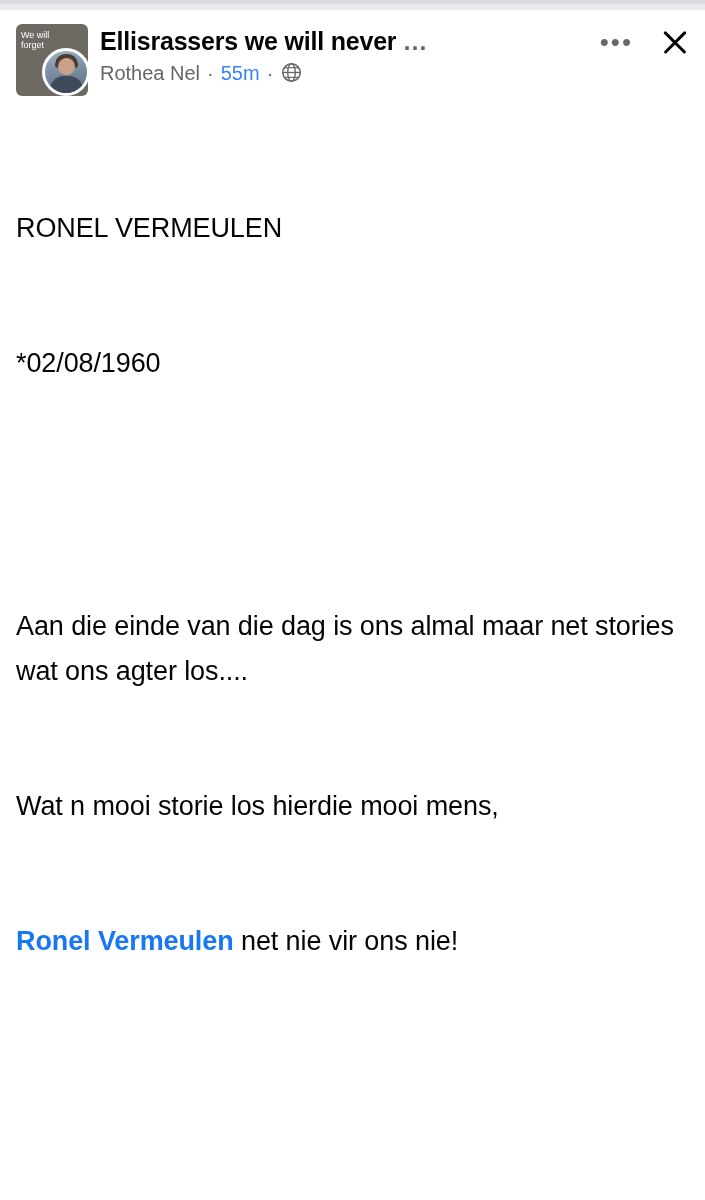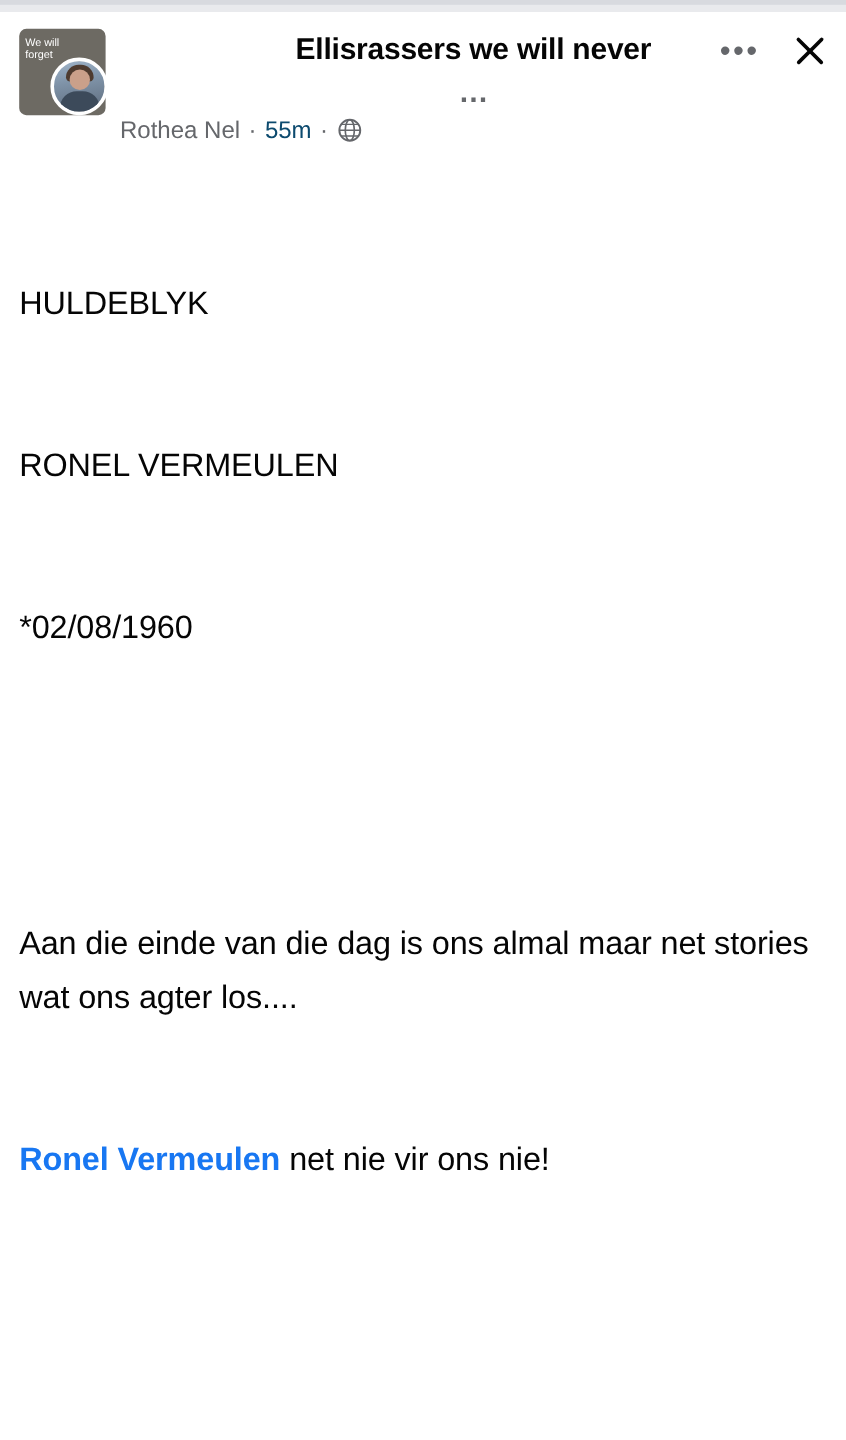--- a/index.html
+++ b/index.html
@@ -109,21 +109,20 @@
   }
   .header-text {
     flex: 1 1 auto;
     padding-top: 2px;
     min-width: 0;
   }
   .group-line {
     display: flex;
     align-items: center;
     gap: 6px;
-    flex-direction: column;
   }
   .group-name {
     font-size: 25px;
     font-weight: bold;
     color: #050505;
     letter-spacing: -0.2px;
     white-space: nowrap;
     overflow: hidden;
     max-width: 425px;
     line-height: 30px;
@@ -144,21 +143,21 @@
   }
   .meta-author {
     color: #65676b;
     font-size: 20px;
   }
   .meta-dot {
     color: #65676b;
     font-size: 20px;
   }
   .meta-time {
-    color: #0c4a6e;
+    color: #3b82f6;
     font-size: 20px;
   }
   .globe-icon {
     display: inline-block;
     width: 21px;
     height: 21px;
     margin-left: 1px;
   }
   .header-actions {
     position: absolute;
@@ -257,25 +256,25 @@
       <div class="more-btn">•••</div>
       <div class="close-btn">
         <span></span>
           <span></span>
       </div>
     </div>
 
   </div>
 
   <div class="post-body">
-    <div>HULDEBLYK</div>
     <div>RONEL VERMEULEN</div>
     <div>*02/08/1960</div>
     <div class="blank"></div>
     <div>Aan die einde van die dag is ons almal maar net stories wat ons agter los....</div>
+    <div>Wat n mooi storie los hierdie mooi mens,</div>
     <div><span class="mention">Ronel Vermeulen</span><span> net nie vir ons nie!</span></div>
     
     
     
     
   </div>
 
 </div>
 
 </body></html>

